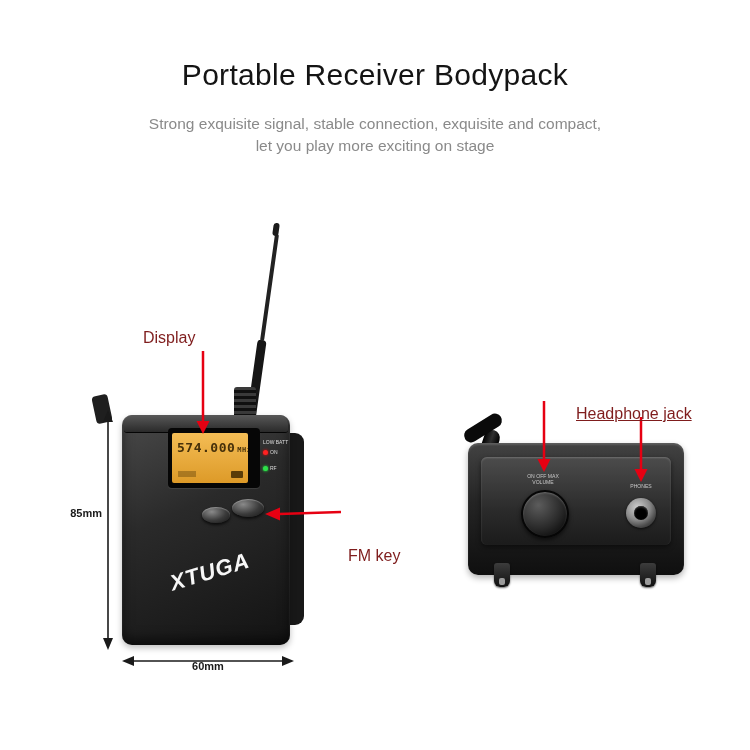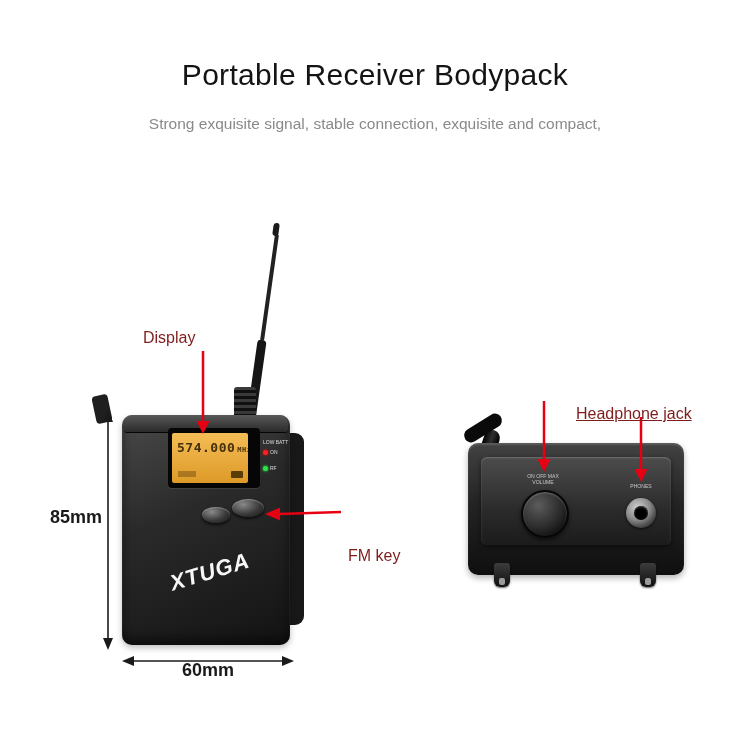--- a/index.html
+++ b/index.html
@@ -7,21 +7,21 @@
           font-family:"Liberation Sans",sans-serif;}
 
   
   .title{position:absolute;top:58px;left:0;width:100%;text-align:center;
          font-size:30px;font-weight:400;color:#141414;letter-spacing:.3px;}
   .subtitle{position:absolute;top:113px;left:0;width:100%;text-align:center;
             font-size:15.5px;line-height:22px;color:#8a8a8a;}
 
   
   .lbl{position:absolute;font-size:16px;color:#7f1d1d;white-space:nowrap;}
-  .dim{position:absolute;font-size:18px;font-weight:700;color:#1a1a1a;white-space:nowrap;}
+  .dim{position:absolute;font-size:11px;font-weight:700;color:#1a1a1a;white-space:nowrap;}
 
   
   .overlay{position:absolute;left:0;top:0;width:750px;height:750px;pointer-events:none;}
 
   
   .bp{position:absolute;left:122px;top:415px;width:168px;height:230px;}
   .bp-ant-sleeve{position:absolute;left:124px;top:-76px;width:9px;height:84px;background:#161616;
                  border-radius:4px;transform:rotate(8deg);transform-origin:50% 100%;}
   .bp-ant-whip{position:absolute;left:138px;top:-182px;width:4px;height:108px;background:#222;
                border-radius:2px;transform:rotate(8deg);transform-origin:50% 100%;}
@@ -96,20 +96,21 @@
   .tv-hook.h2{left:172px;top:120px;}
 </style>
 </head>
 <body>
 
 <div class="canvas">
 
   <div class="title">Portable Receiver Bodypack</div>
   <div class="subtitle">
     <div>Strong exquisite signal, stable connection, exquisite and compact,</div>
+    <div>let you play more exciting on stage</div>
   </div>
 
   <div class="bp">
     <div class="bp-ant-sleeve"></div>
     <div class="bp-ant-whip"></div>
     <div class="bp-ant-tip"></div>
     <div class="bp-ant-mount"></div>
     <div class="bp-sideknob"></div>
     <div class="bp-clip"></div>
     <div class="bp-body">

